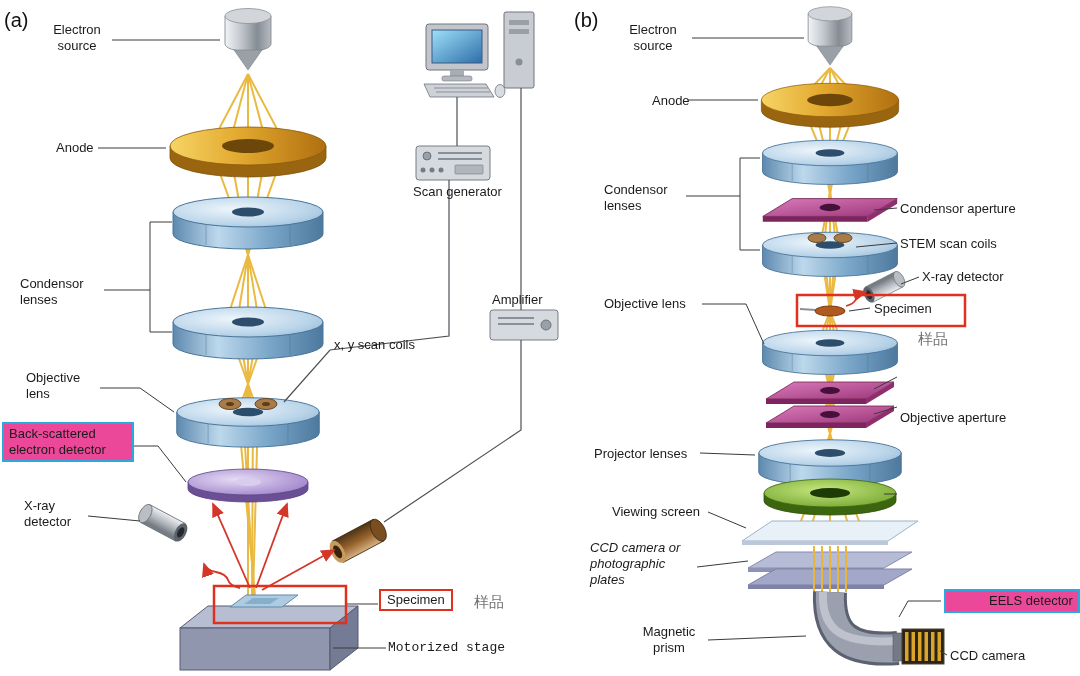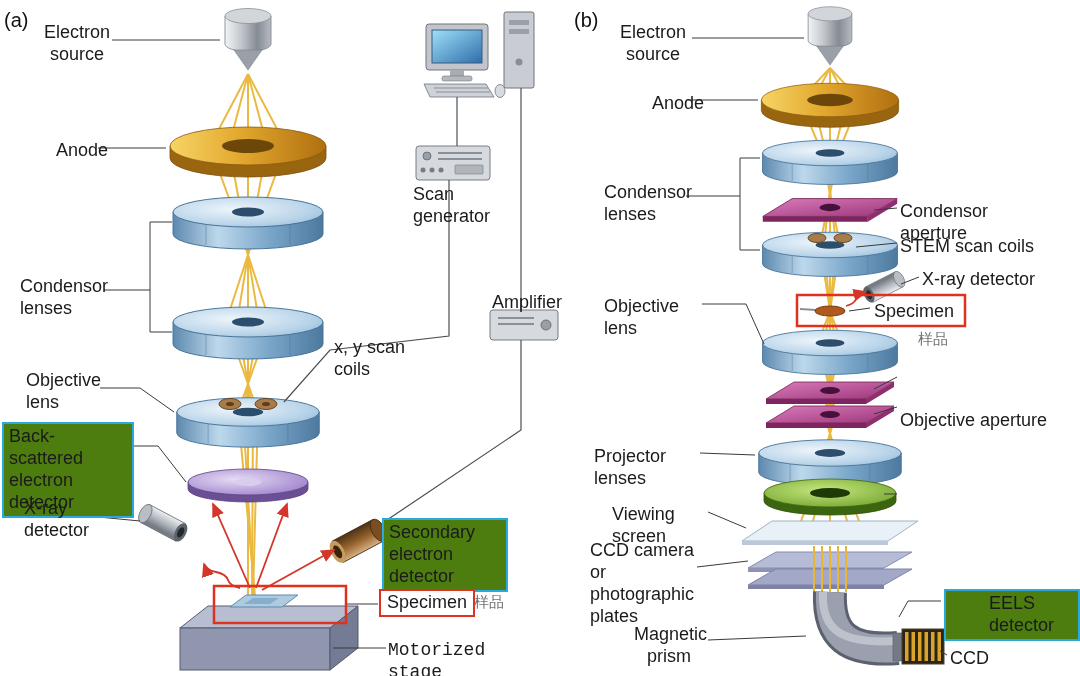--- a/index.html
+++ b/index.html
@@ -1,22 +1,22 @@
 <!DOCTYPE html>
 <html><head>
 <meta charset="utf-8">
 <style>
   html,body{margin:0;padding:0;background:#fff;}
   .stage{position:relative;width:1080px;height:676px;background:#ffffff;overflow:hidden;
          font-family:"Liberation Sans",sans-serif;}
   svg.canvas{position:absolute;left:0;top:0;}
-  .lbl{position:absolute;font-size:18px;line-height:1.22;color:#1b1b1b;}
+  .lbl{position:absolute;font-size:13px;line-height:1.22;color:#1b1b1b;}
   .ctr{text-align:center;}
   .tag{font-size:20px;color:#111;}
-  .box-blue{border:2px solid #2aa9de;padding:2px 5px;background:#4d7c0f;}
+  .box-blue{border:2px solid #2aa9de;padding:2px 5px;background:#ec4899;}
   .box-red{border:2px solid #e0301e;padding:1px 6px;background:#fff;}
   .red{color:#737373;font-size:15px;}
 </style>
 </head>
 <body>
 
 <div class="stage">
 
 <svg class="canvas" width="1080" height="676" viewBox="0 0 1080 676" xmlns="http://www.w3.org/2000/svg">
 <defs>
@@ -305,39 +305,38 @@
 </g>
 </svg>
 
 <div class="lbl tag" style="left:4px;top:8px;">(a)</div>
 <div class="lbl ctr" style="left:42px;top:22px;width:70px;">Electron source</div>
 <div class="lbl" style="left:56px;top:140px;width:50px;">Anode</div>
 <div class="lbl" style="left:20px;top:276px;width:85px;">Condensor lenses</div>
 <div class="lbl" style="left:26px;top:370px;width:70px;">Objective lens</div>
 <div class="lbl box-blue" style="left:2px;top:422px;width:118px;">Back-scattered electron detector</div>
 <div class="lbl" style="left:24px;top:498px;width:60px;">X-ray detector</div>
-<div class="lbl box-blue" style="left:382px;top:518px;width:112px;">Secondary electron detector</div>
 <div class="lbl box-red" style="left:379px;top:589px;">Specimen</div>
 <div class="lbl red" style="left:474px;top:593px;">样品</div>
 <div class="lbl" style="left:388px;top:640px;width:130px;font-family:Liberation Mono, monospace;">Motorized stage</div>
 <div class="lbl" style="left:413px;top:184px;width:110px;">Scan generator</div>
 <div class="lbl" style="left:492px;top:292px;width:80px;">Amplifier</div>
 <div class="lbl" style="left:334px;top:337px;width:100px;">x, y scan coils</div>
 
 <div class="lbl tag" style="left:574px;top:8px;">(b)</div>
 <div class="lbl ctr" style="left:618px;top:22px;width:70px;">Electron source</div>
 <div class="lbl" style="left:652px;top:93px;width:50px;">Anode</div>
 <div class="lbl" style="left:604px;top:182px;width:85px;">Condensor lenses</div>
 <div class="lbl" style="left:900px;top:201px;width:160px;">Condensor aperture</div>
 <div class="lbl" style="left:900px;top:236px;width:140px;">STEM scan coils</div>
 <div class="lbl" style="left:922px;top:269px;width:120px;">X-ray detector</div>
 <div class="lbl" style="left:604px;top:296px;width:100px;">Objective lens</div>
 <div class="lbl" style="left:874px;top:301px;width:80px;">Specimen</div>
 <div class="lbl red" style="left:918px;top:330px;">样品</div>
 <div class="lbl" style="left:900px;top:370px;width:150px;margin-top:40px;">Objective aperture</div>
 <div class="lbl" style="left:594px;top:446px;width:120px;">Projector lenses</div>
 <div class="lbl" style="left:612px;top:504px;width:110px;">Viewing screen</div>
-<div class="lbl" style="left:590px;top:540px;width:108px;">CCD camera or photographic plates</div>
+<div class="lbl" style="left:590px;top:540px;width:108px;font-style:italic;">CCD camera or photographic plates</div>
 <div class="lbl box-blue" style="left:944px;top:589px;padding-left:43px;">EELS detector</div>
 <div class="lbl ctr" style="left:634px;top:624px;width:70px;">Magnetic prism</div>
 <div class="lbl" style="left:950px;top:648px;width:100px;">CCD camera</div>
 
 </div>
 
 </body></html>

